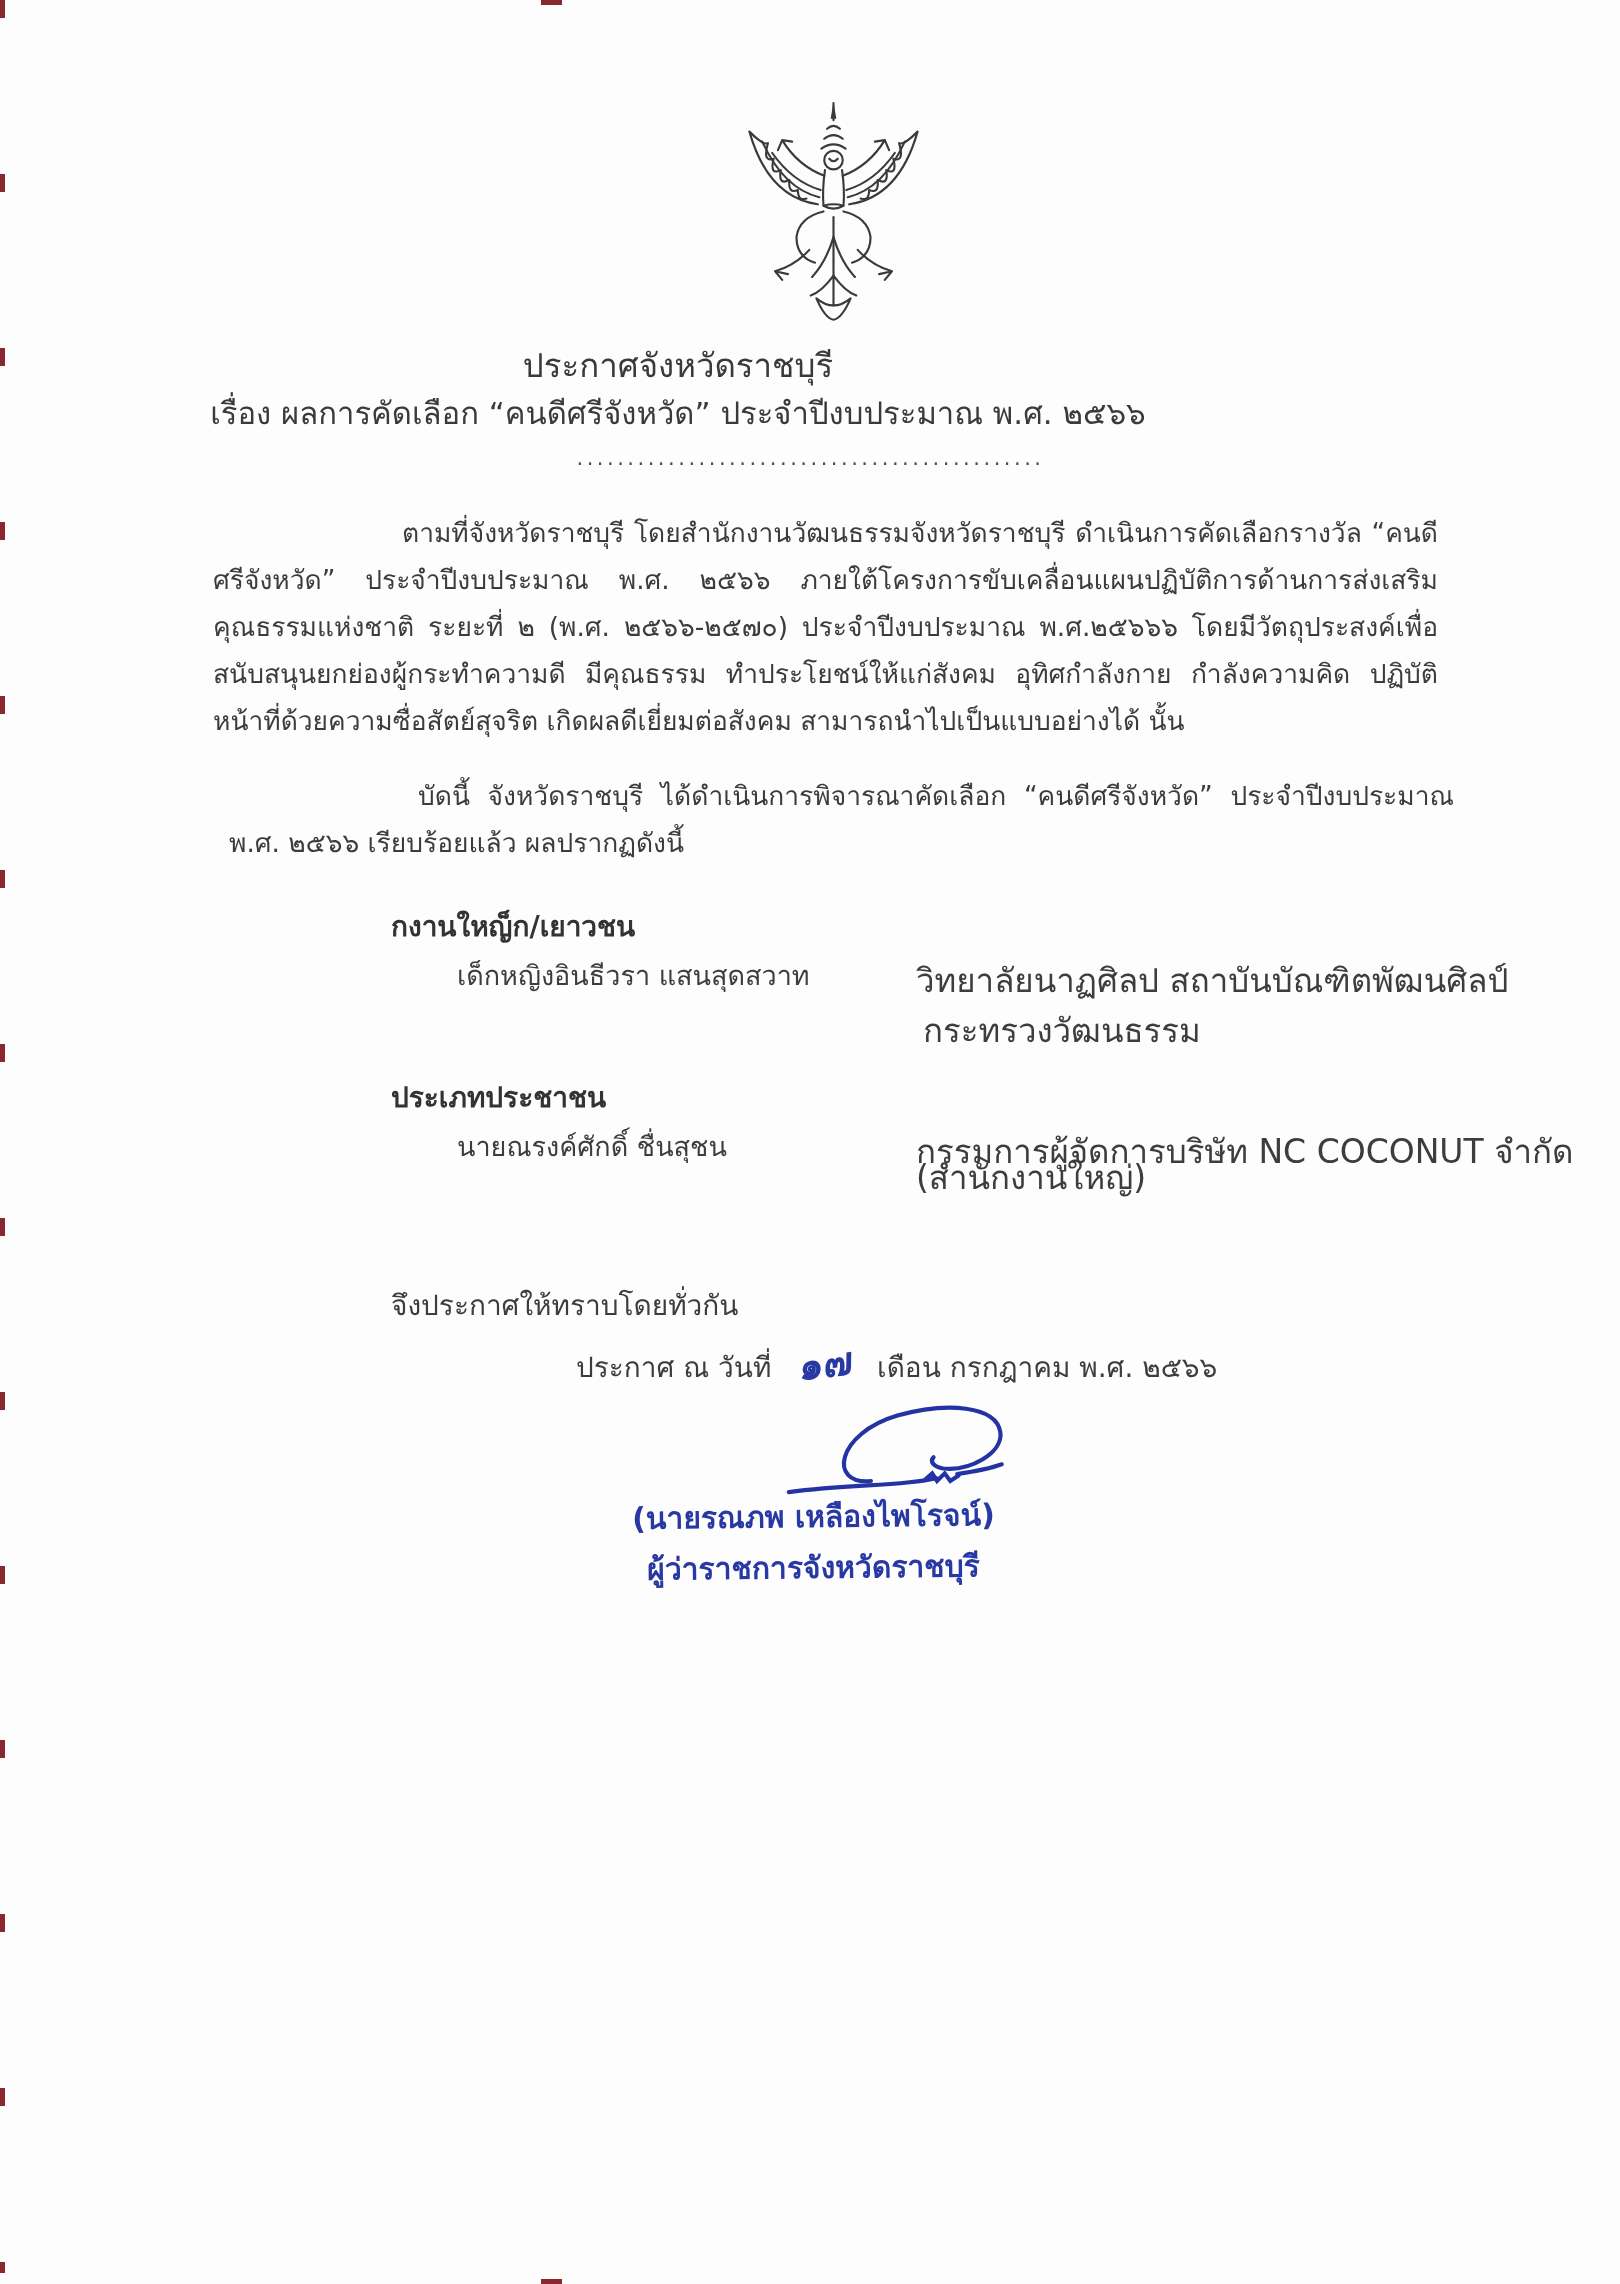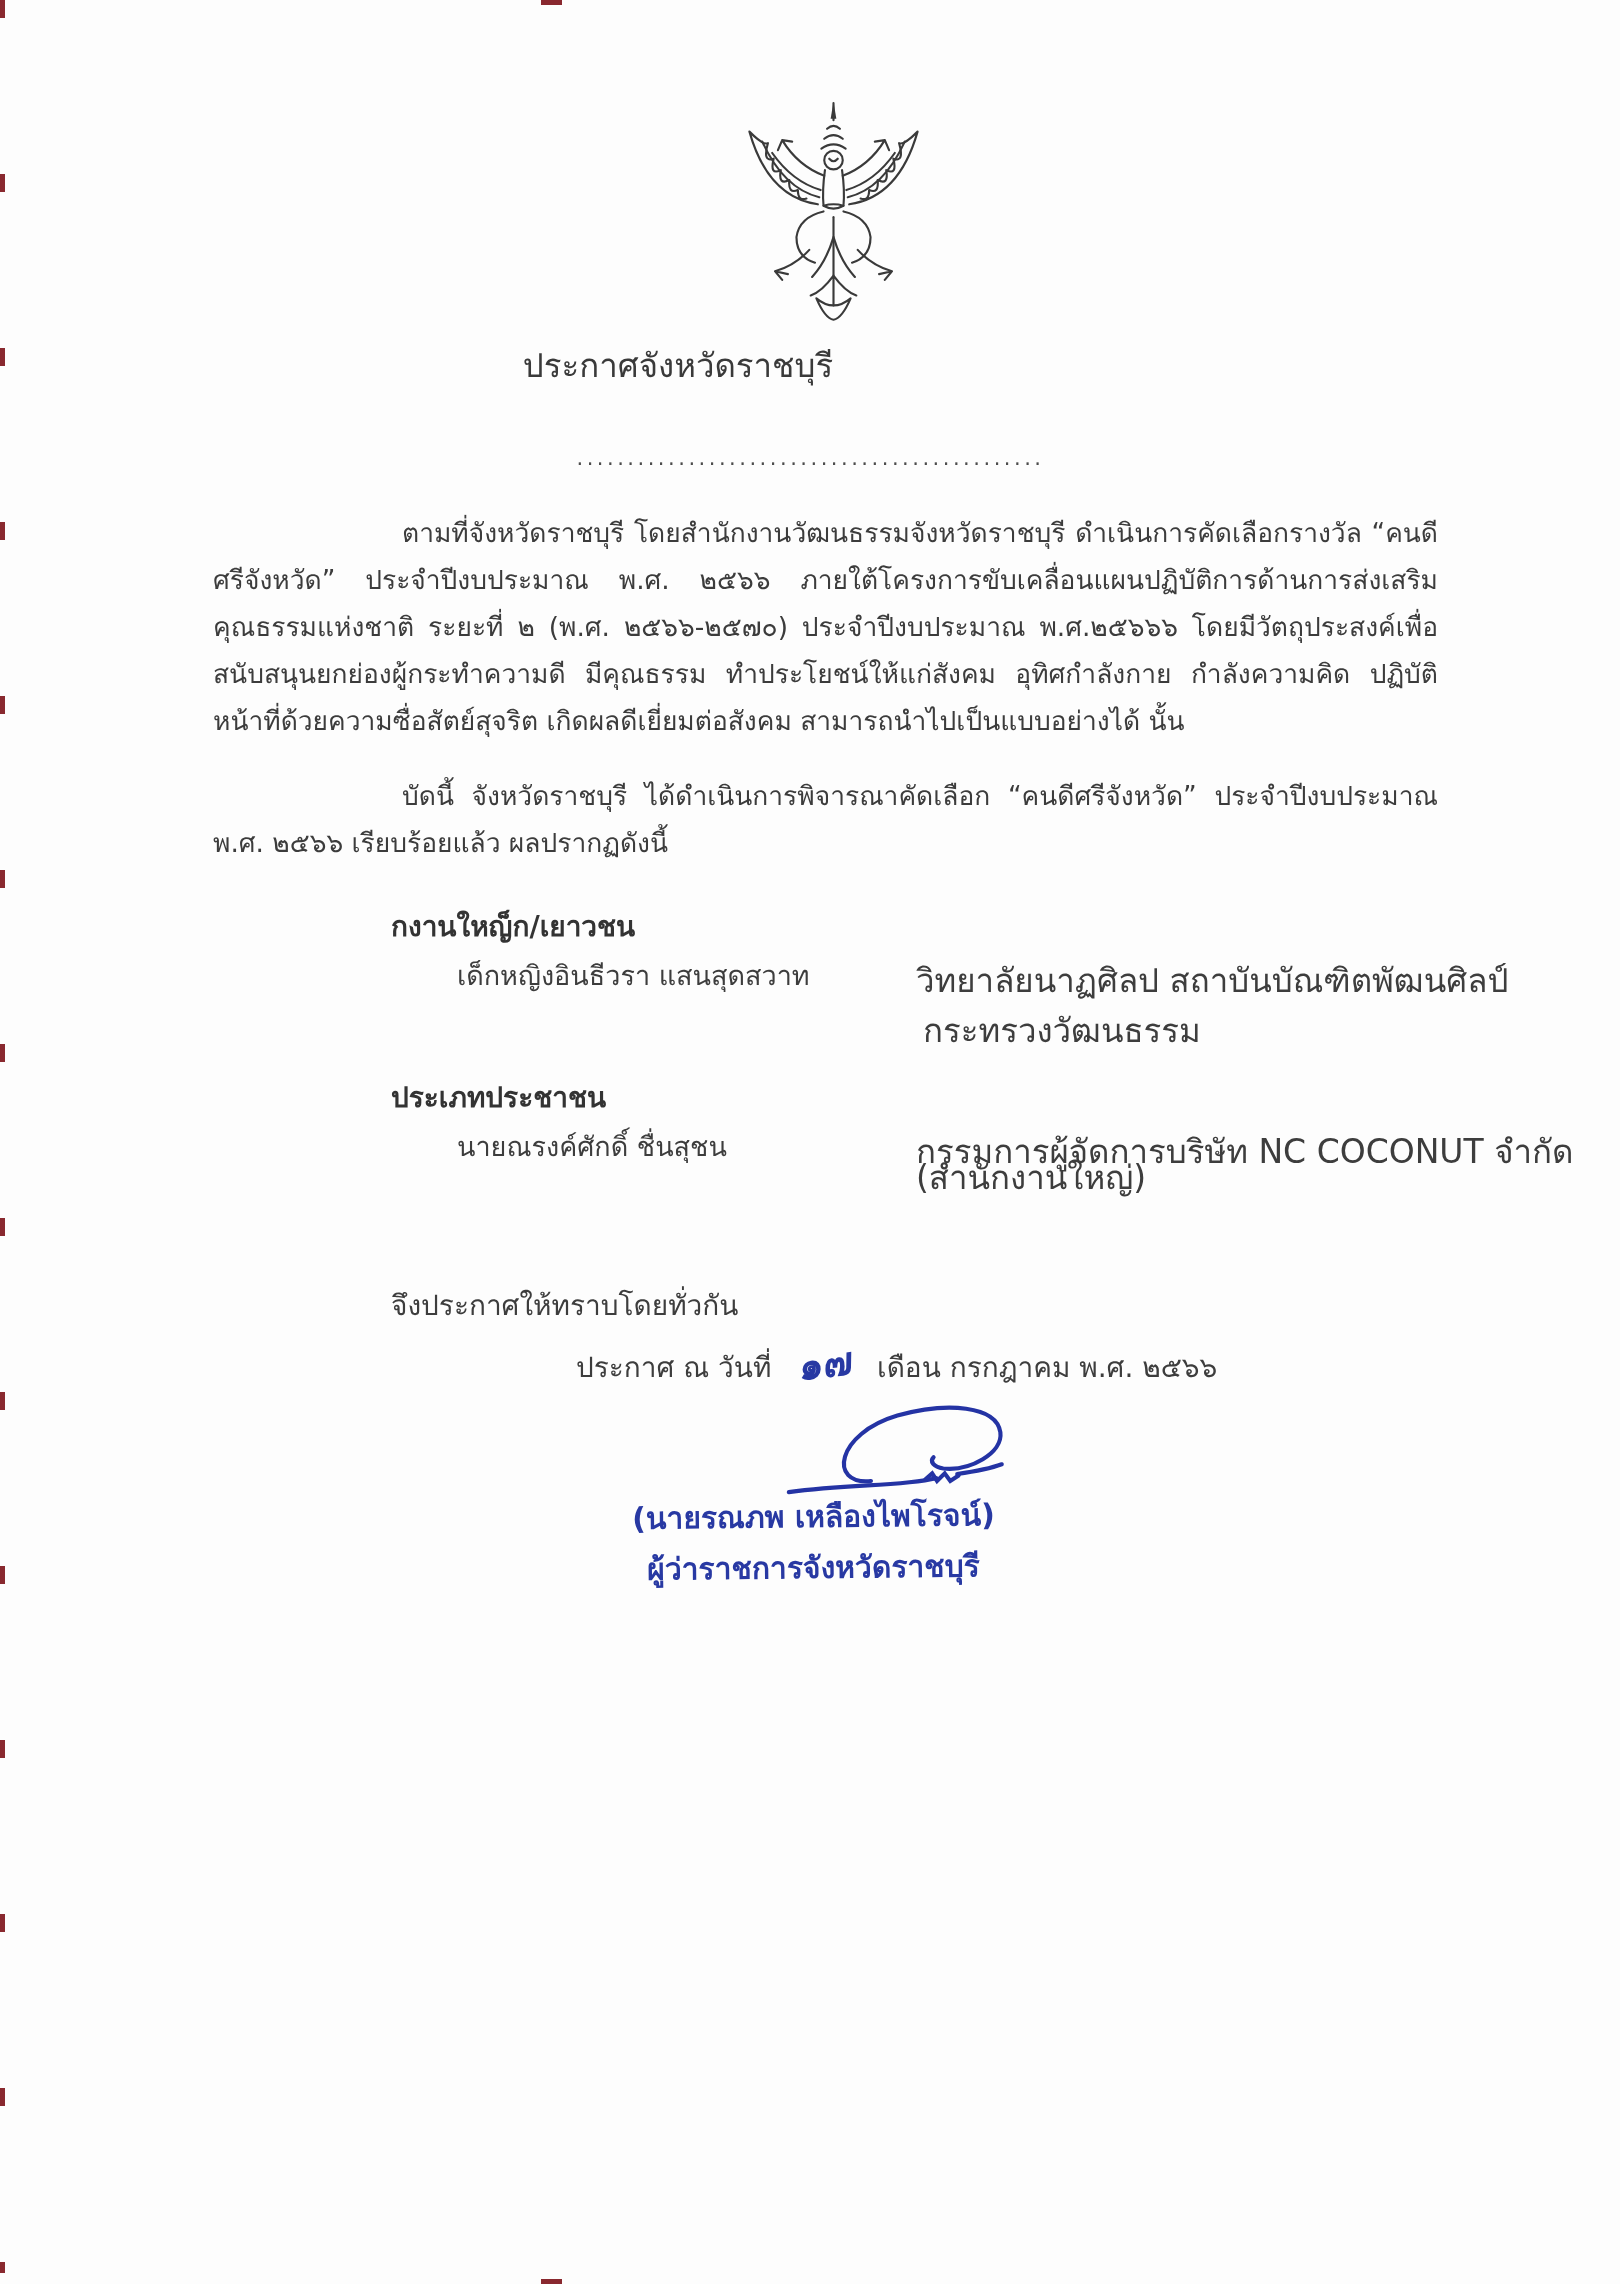--- a/index.html
+++ b/index.html
@@ -38,21 +38,21 @@
   .divider-dots {
     top: 446px; left: 0; width: 1621px; text-align: center;
     font-size: 21px; letter-spacing: 3.5px; color: #4c4c4c; white-space: nowrap;
   }
 
   .body-par {
     left: 213px; width: 1225px; font-size: 26.4px; line-height: 47px;
     text-align: justify; color: #3c3c3c;
   }
   .par1 { top: 509px; text-indent: 189px; }
-  .par2 { top: 772px; text-indent: 189px; }
+  .par2 { top: 772px; text-indent: 189px; margin-left: 16px; }
 
   .sec-heading { left: 391px; font-size: 28px; font-weight: bold; white-space: nowrap; color: #333; }
   .sec1-heading { top: 904px; }
   .sec2-heading { top: 1075px; }
 
   .entry-name  { left: 457px; font-size: 27px; white-space: nowrap; }
   .entry-affil { left: 916px; font-size: 33px; white-space: nowrap; }
   .row1-name   { top: 954px; }
   .row1-affil1 { top: 954px; }
   .row1-affil2 { top: 1004px; left: 923px; }
@@ -112,20 +112,21 @@
       <path d="M116 216 Q96 238 68 246 M68 246 L86 250 M68 246 L78 258"></path>
       <path d="M184 216 Q204 238 232 246 M232 246 L214 250 M232 246 L222 258"></path>
       <path d="M150 170 L150 252"></path>
       <path d="M150 198 Q140 232 120 254 M150 198 Q160 232 180 254"></path>
       <path d="M150 252 Q134 274 118 280 M150 252 Q166 274 182 280 M150 252 L150 294"></path>
       <path d="M126 284 Q150 304 174 284 Q162 312 150 314 Q138 312 126 284"></path>
     </svg>
   </div>
 
   <div class="abs title-line doc-title">ประกาศจังหวัดราชบุรี</div>
+  <div class="abs title-line doc-subject">เรื่อง  ผลการคัดเลือก “คนดีศรีจังหวัด” ประจำปีงบประมาณ พ.ศ. ๒๕๖๖</div>
   <div class="abs divider-dots">..............................................</div>
 
   <div class="abs body-par par1">ตามที่จังหวัดราชบุรี โดยสำนักงานวัฒนธรรมจังหวัดราชบุรี ดำเนินการคัดเลือกรางวัล “คนดีศรีจังหวัด” ประจำปีงบประมาณ พ.ศ. ๒๕๖๖ ภายใต้โครงการขับเคลื่อนแผนปฏิบัติการด้านการส่งเสริมคุณธรรมแห่งชาติ ระยะที่ ๒ (พ.ศ. ๒๕๖๖-๒๕๗๐) ประจำปีงบประมาณ พ.ศ.๒๕๖๖๖ โดยมีวัตถุประสงค์เพื่อสนับสนุนยกย่องผู้กระทำความดี มีคุณธรรม ทำประโยชน์ให้แก่สังคม อุทิศกำลังกาย กำลังความคิด ปฏิบัติหน้าที่ด้วยความซื่อสัตย์สุจริต เกิดผลดีเยี่ยมต่อสังคม สามารถนำไปเป็นแบบอย่างได้ นั้น</div>
   <div class="abs body-par par2">บัดนี้ จังหวัดราชบุรี ได้ดำเนินการพิจารณาคัดเลือก “คนดีศรีจังหวัด” ประจำปีงบประมาณ พ.ศ. ๒๕๖๖ เรียบร้อยแล้ว ผลปรากฏดังนี้</div>
 
   <div class="abs sec-heading sec1-heading">กงานใหญ็ก/เยาวชน</div>
   <div class="abs entry-name row1-name">เด็กหญิงอินธีวรา  แสนสุดสวาท</div>
   <div class="abs entry-affil row1-affil1">วิทยาลัยนาฏศิลป สถาบันบัณฑิตพัฒนศิลป์</div>
   <div class="abs entry-affil row1-affil2">กระทรวงวัฒนธรรม</div>
 

